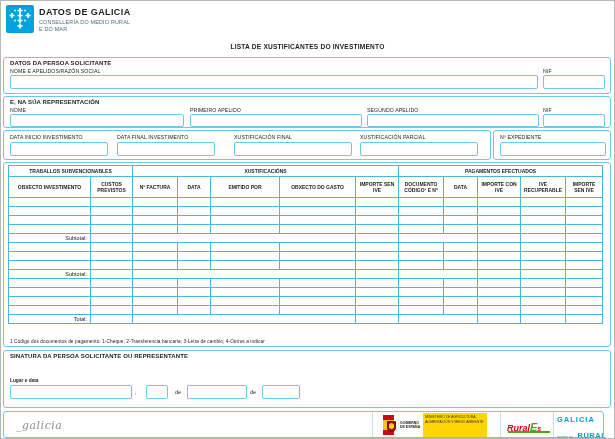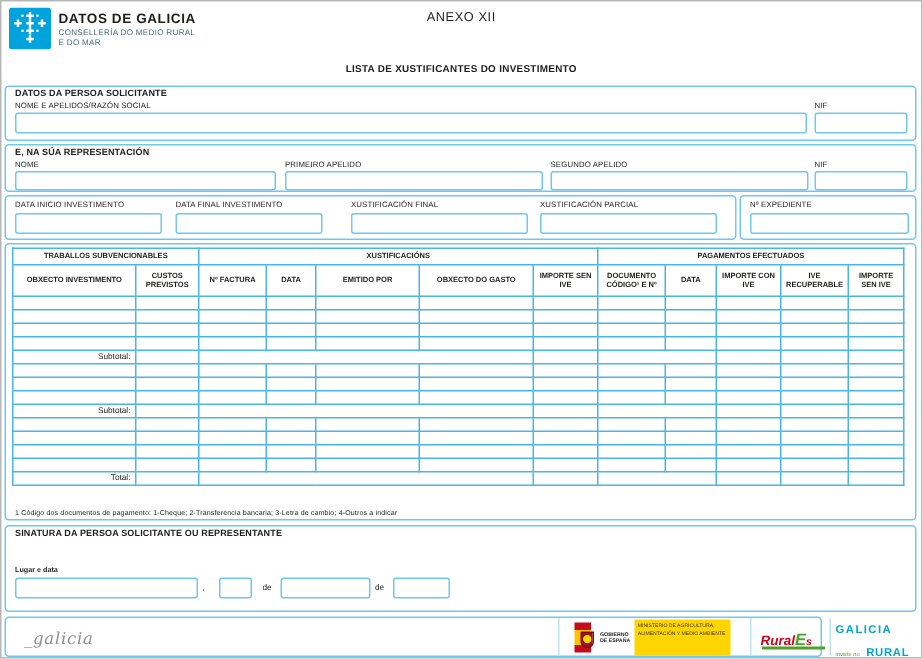--- a/index.html
+++ b/index.html
@@ -39,21 +39,21 @@
   tbody td { font-size:5.5px; }
   td.sum-label { text-align:right; padding-right:3px; white-space:nowrap; }
   .footnote { position:absolute; left:6px; top:176px; font-size:4.7px; letter-spacing:.1px; white-space:nowrap; }
 
   
   .sig { left:2px; top:349px; width:608px; height:58px; }
   .sig .lugar { position:absolute; left:6px; top:27px; font-size:4.8px; font-weight:bold; }
   .sig .sep { position:absolute; top:38px; font-size:5.5px; }
 
   
-  .footer { left:2px; top:410px; width:545px; height:27px; }
+  .footer { left:2px; top:410px; width:601px; height:27px; }
   .vdiv { position:absolute; top:0; width:0; height:100%; border-left:1px solid #bfe3f2; }
   .galicia-script { position:absolute; left:12px; top:7px; font-size:11px; color:#8f8f8f; font-style:italic; font-family:"DejaVu Serif", serif; letter-spacing:.5px; }
   .gob { position:absolute; left:379px; top:1px; height:24px; display:flex; align-items:center; }
   .flag { width:11px; height:20px; background:linear-gradient(to bottom, #c60b1e 0 25%, #ffc400 25% 75%, #c60b1e 75% 100%); }
   .escudo { width:9px; height:11px; margin-left:-7px; margin-top:3px; border-radius:0 0 4px 4px;
             background:radial-gradient(circle at 50% 45%, #ffd500 0 2.5px, #a50d20 3px); border:1px solid #7c0a18; }
   .gob-text { margin:0 3px 0 4px; font-size:3.5px; font-weight:bold; line-height:1.25; color:#222; white-space:nowrap; }
   .ministry { width:64px; height:24px; background:#ffd500; font-size:3.4px; line-height:1.35; color:#333; padding:2px 2px; overflow:hidden; }
   .rurales { position:absolute; left:503px; top:5px; white-space:nowrap; }
   .rural-r1 { color:#d0021b; font-weight:bold; font-style:italic; font-size:9px; }
@@ -102,21 +102,20 @@
         <circle cx="9" cy="5.5" r="0.9"></circle>
           <circle cx="19" cy="5.5" r="0.9"></circle>
         <circle cx="9" cy="15.5" r="0.9"></circle>
           <circle cx="19" cy="15.5" r="0.9"></circle>
       </g>
     </svg>
   </div>
   <div class="org-name">DATOS DE GALICIA</div>
   <div class="org-dept1">CONSELLERÍA DO MEDIO RURAL</div>
   <div class="org-dept2">E DO MAR</div>
-  <div class="annex">ANEXO XII</div>
   <div class="doc-title">LISTA DE XUSTIFICANTES DO INVESTIMENTO</div>
 
   <div class="box s1">
     <div class="sec-title">DATOS DA PERSOA SOLICITANTE</div>
     <div class="lbl" style="left:6px; top:10px;">NOME E APELIDOS/RAZÓN SOCIAL</div>
     <div class="input" style="left:6px; top:17px; width:528px;"></div>
     <div class="lbl" style="left:539px; top:10px;">NIF</div>
     <div class="input" style="left:539px; top:17px; width:62px;"></div>
   </div>
 

